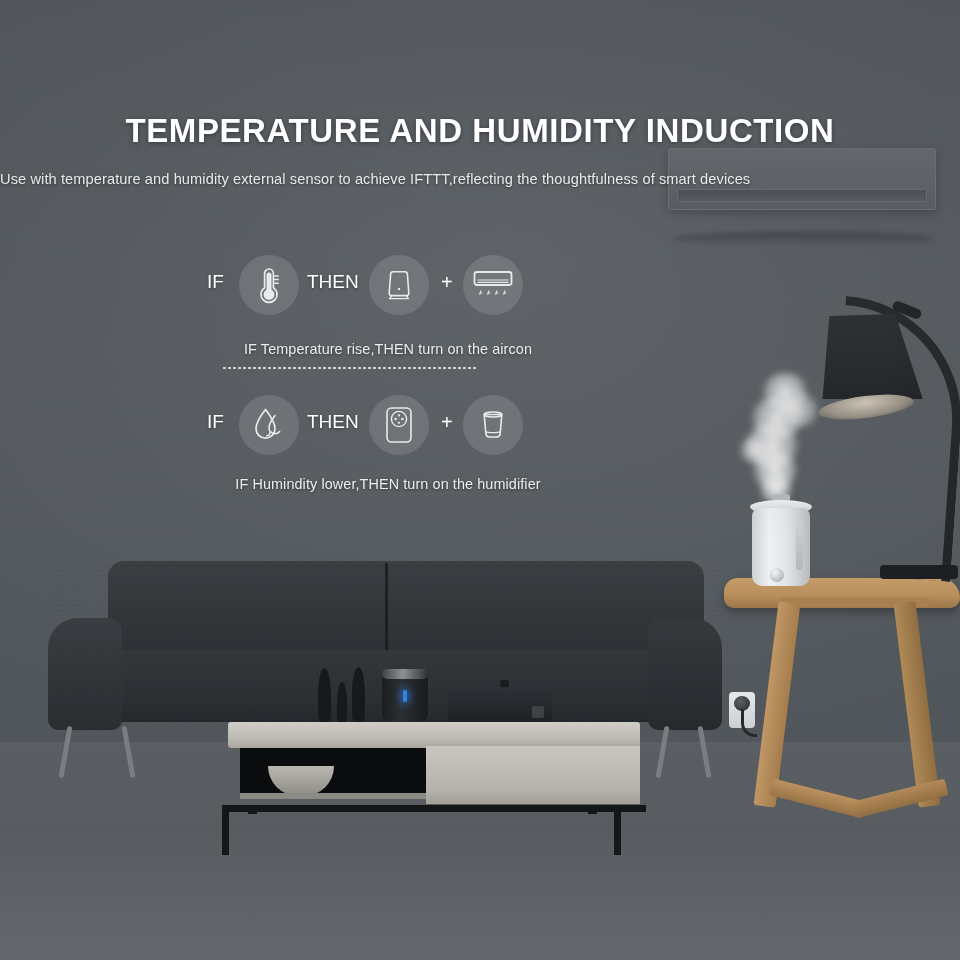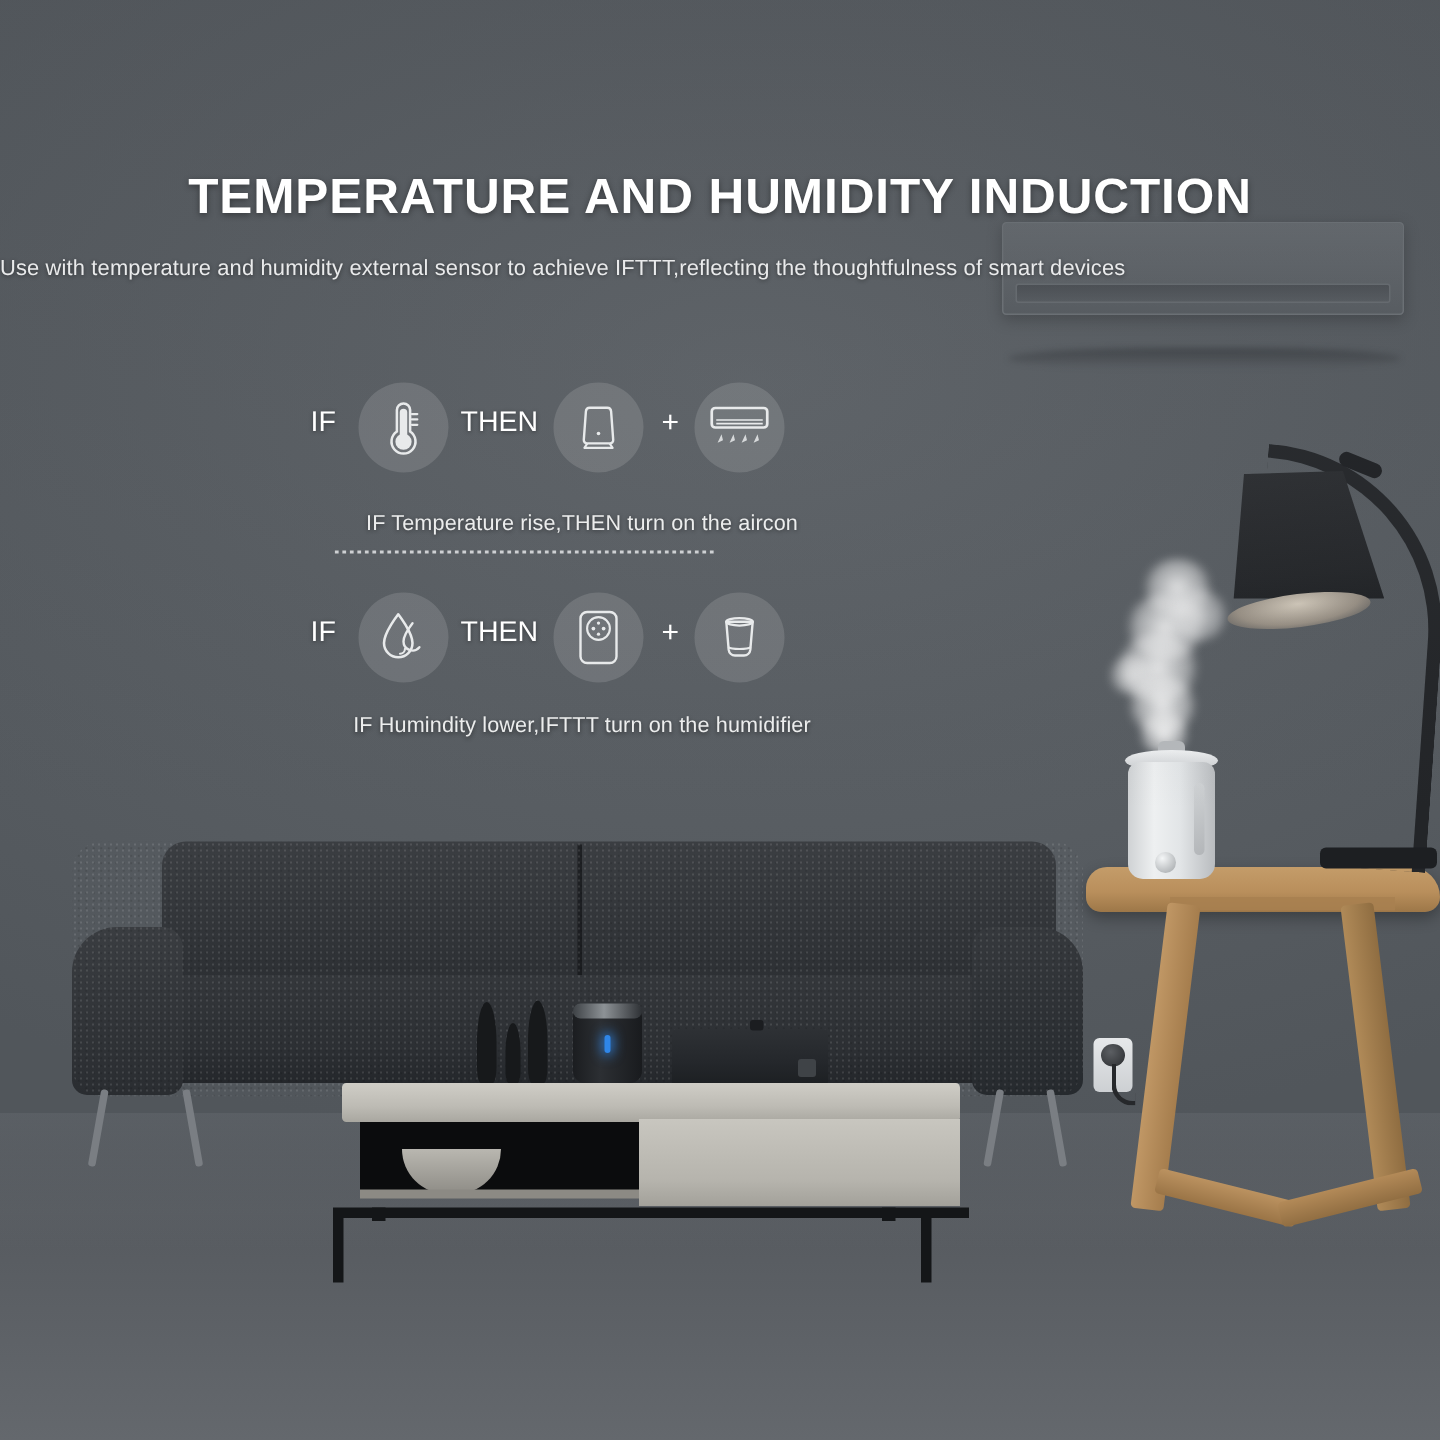--- a/index.html
+++ b/index.html
@@ -510,16 +510,16 @@
 
       <div class="ico ico-3">
         <svg width="34" height="34" viewBox="0 0 34 34">
           <path d="M8.2 6.5h17.6l-1.6 18.8a4.2 4.2 0 0 1-4.2 3.7h-6a4.2 4.2 0 0 1-4.2-3.7z" fill="none" stroke="#e8eaeb" stroke-width="1.6" stroke-linejoin="round"></path>
           <ellipse cx="17" cy="6.5" rx="8.8" ry="2.5" fill="none" stroke="#e8eaeb" stroke-width="1.5"></ellipse>
           <path d="M9.4 23.4c2.3 1.7 12.9 1.7 15.2 0" fill="none" stroke="#e8eaeb" stroke-width="1.3"></path>
         </svg>
       </div>
     </div>
 
-    <div class="caption cap-2">IF Humindity lower,IFTTT turn on the humidifier</div>
+    <div class="caption cap-2">IF Humindity lower,THEN turn on the humidifier</div>
 
   </div>
 </div>
 
 </body></html>

